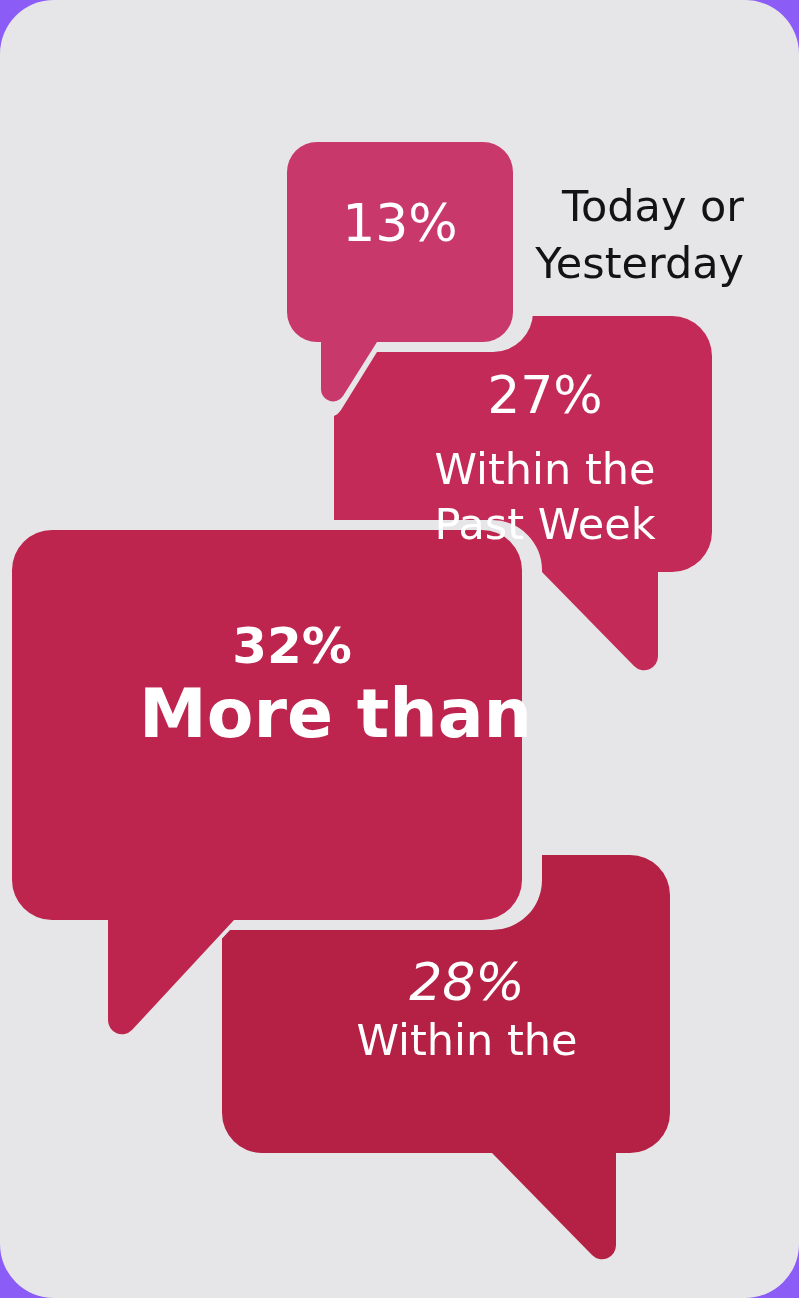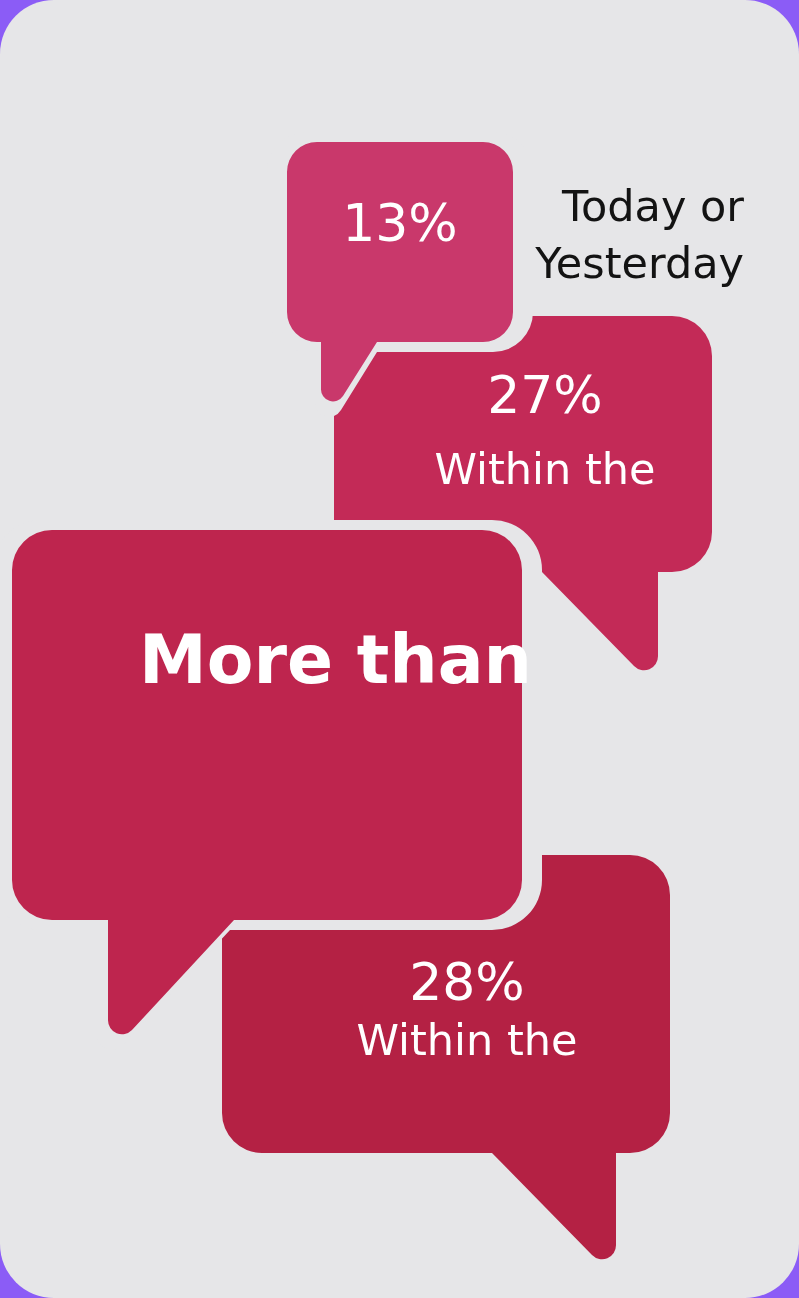--- a/index.html
+++ b/index.html
@@ -112,20 +112,21 @@
   
   #label-last-month {
     left: 262px;
     top: 955px;
     width: 410px;
   }
   #label-last-month .pct {
     font-size: 52px;
     font-weight: 400;
     margin-bottom: 4px;
+    font-style: italic;
   }
   #label-last-month .desc {
     font-size: 43px;
     font-weight: 400;
     line-height: 1.28;
   }
 </style>
 </head>
 <body>
 
@@ -203,23 +204,25 @@
     </svg>
 
     <div class="bubble-label" id="label-today">
       <span class="pct">13%</span>
     </div>
     <div id="caption-today" style="color: rgb(19, 19, 19);">Today or Yesterday</div>
 
     <div class="bubble-label" id="label-week">
       <span class="pct">27%</span>
       <span class="desc">Within the</span>
+      <span class="desc">Past Week</span>
     </div>
 
     <div class="bubble-label" id="label-month-ago">
+      <span class="pct">32%</span>
       <span class="desc">More than</span>
     </div>
 
     <div class="bubble-label" id="label-last-month">
       <span class="pct">28%</span>
       <span class="desc">Within the</span>
     </div>
 
   </div>
 </div>

